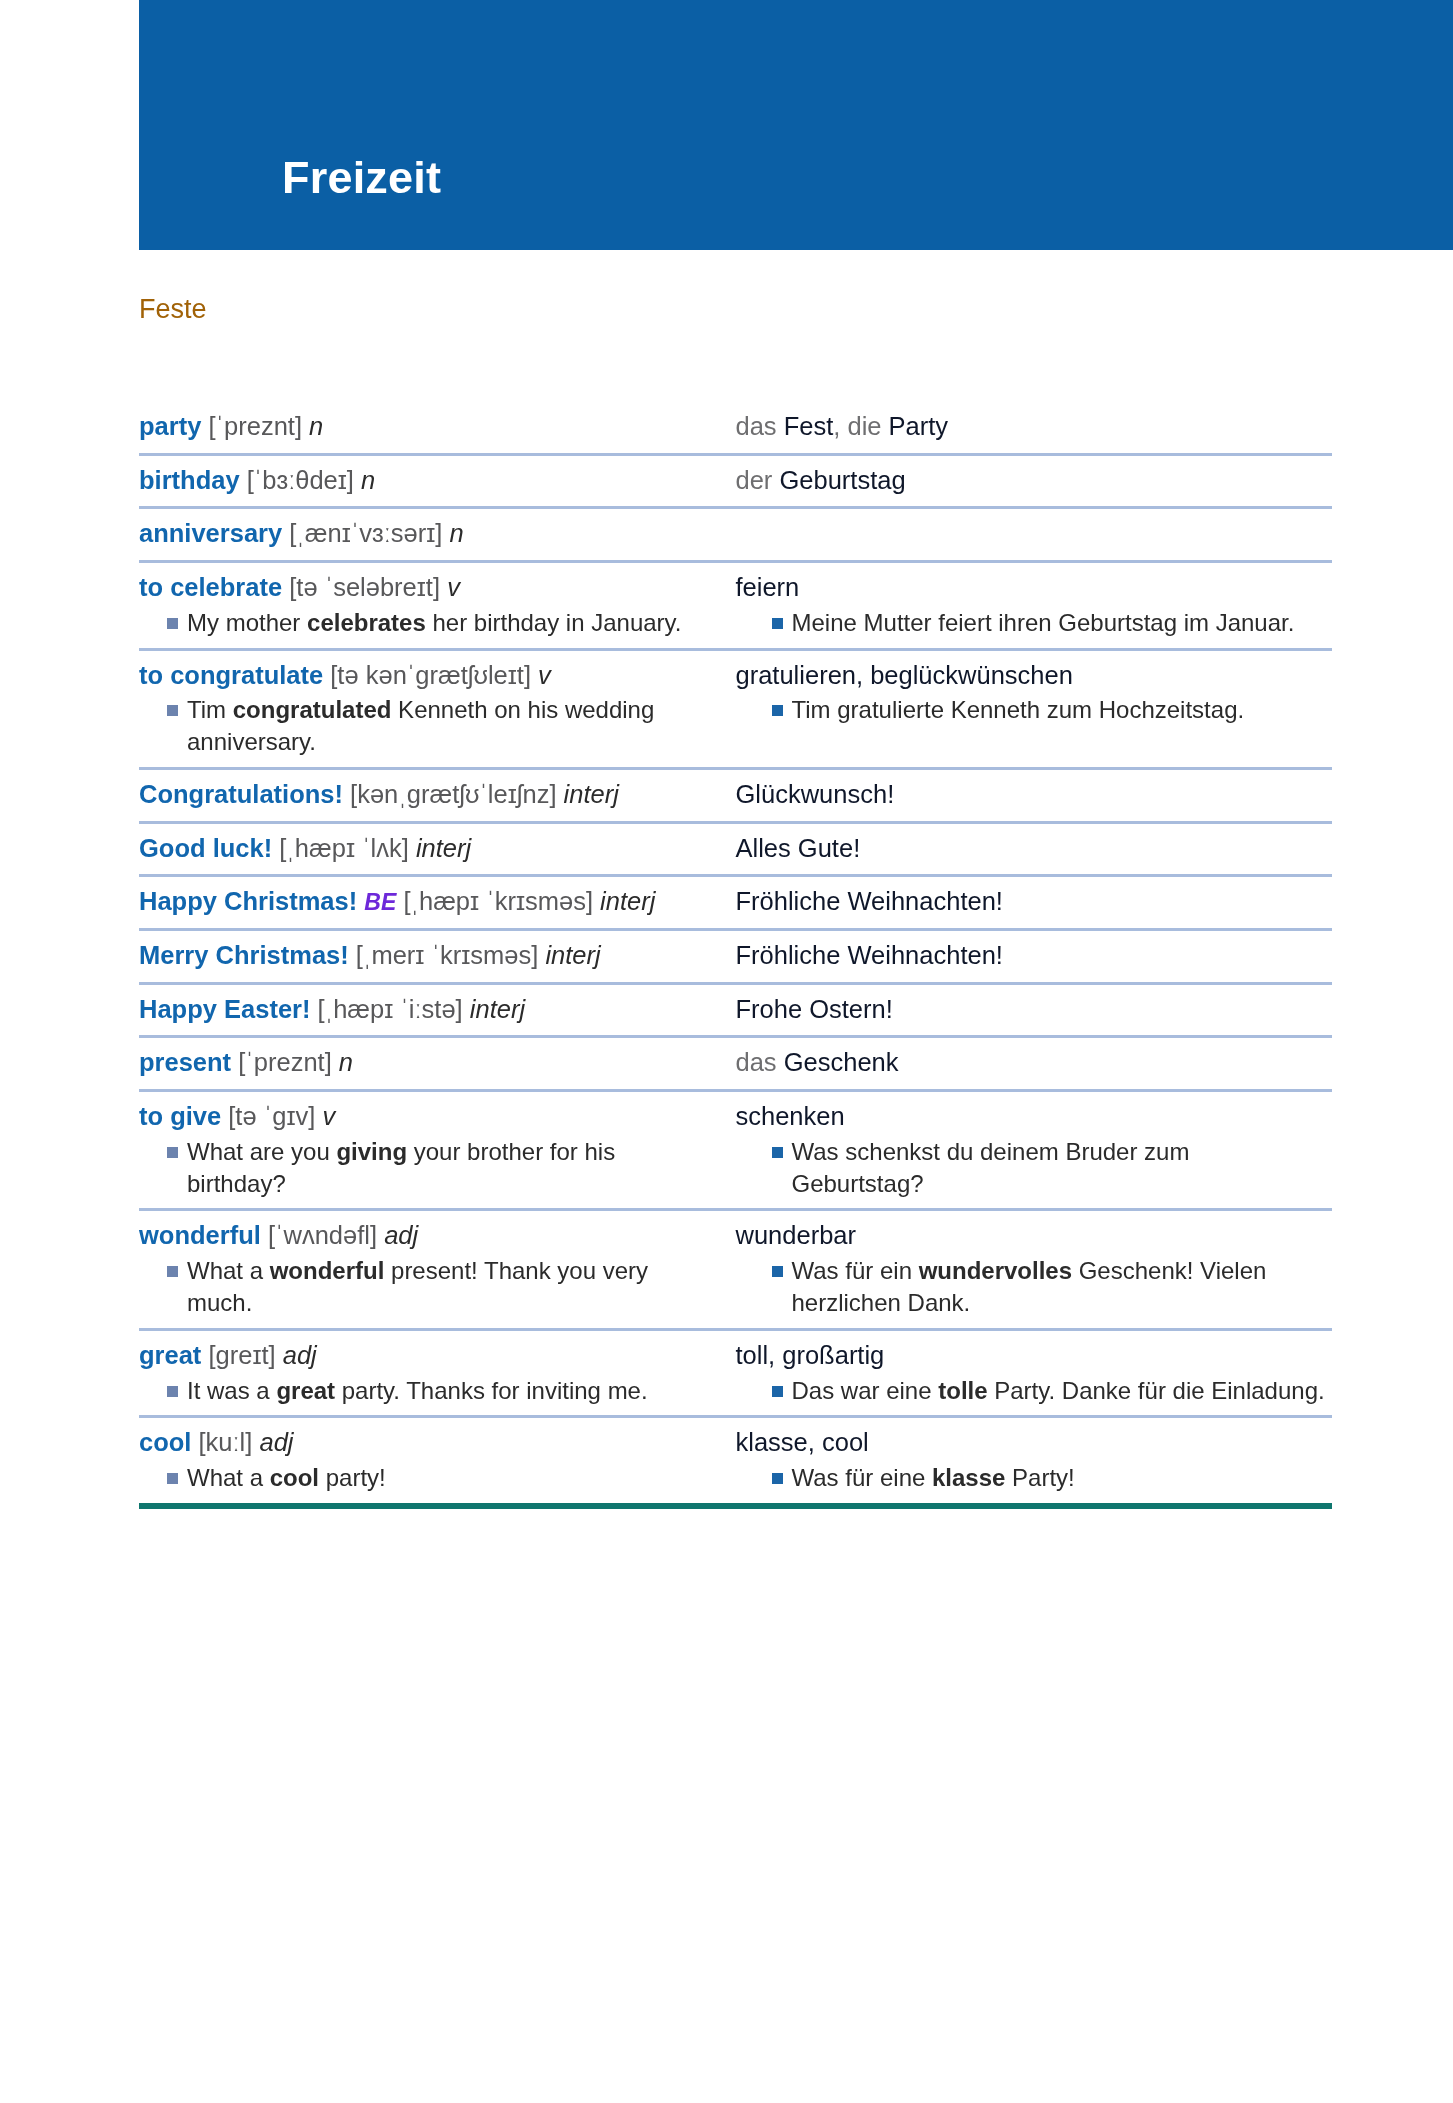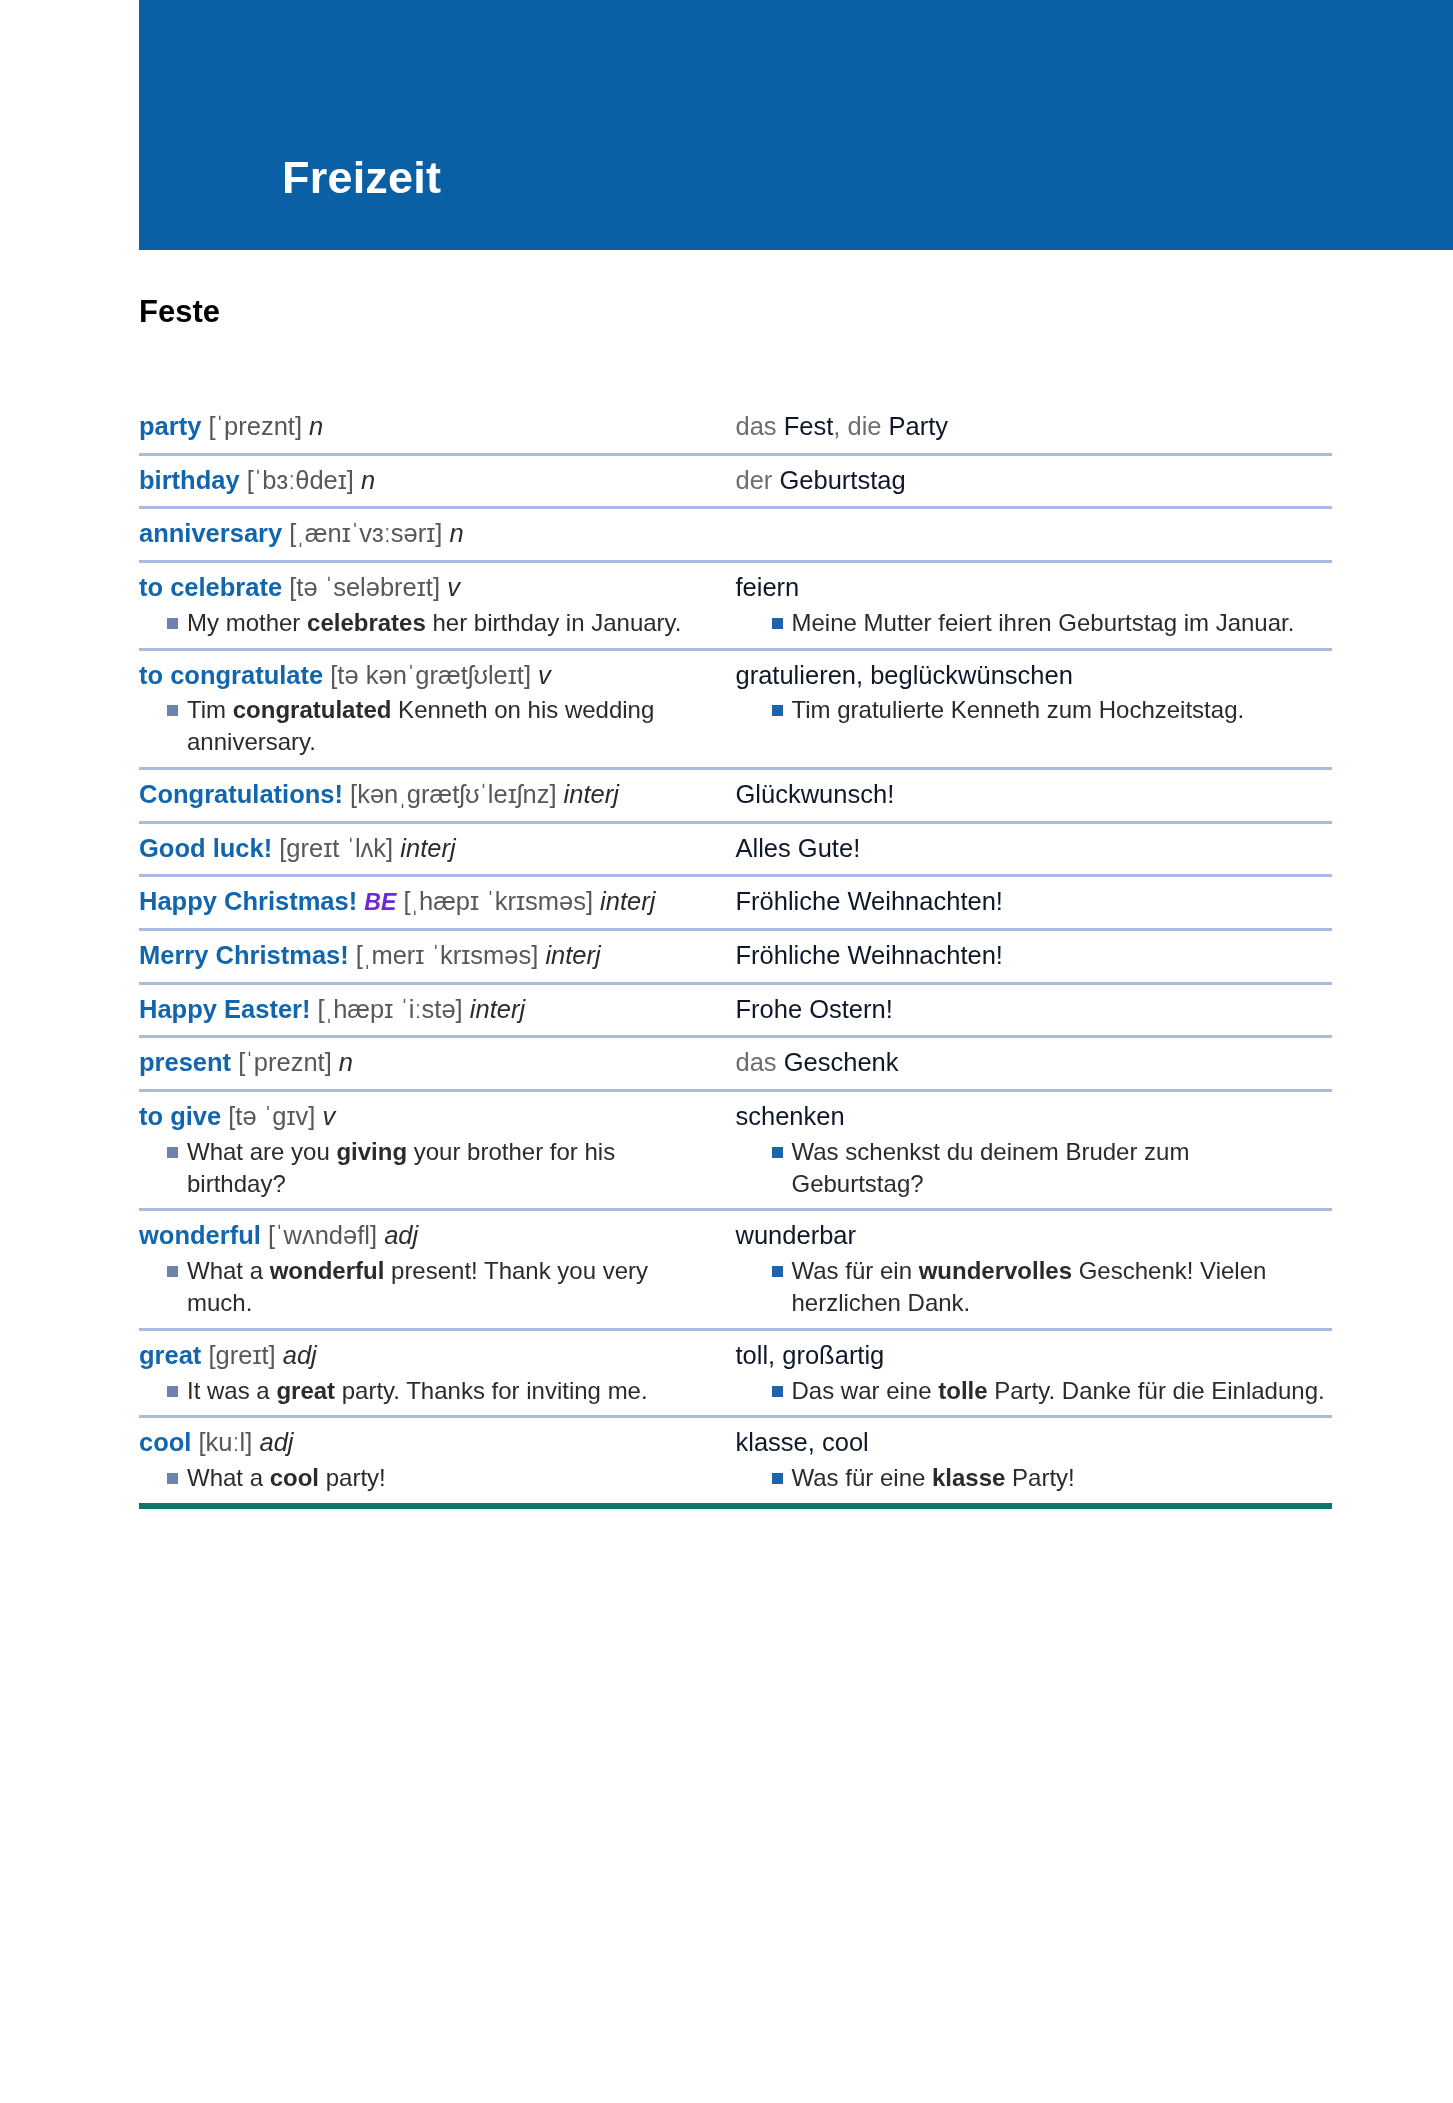--- a/index.html
+++ b/index.html
@@ -32,23 +32,23 @@
     font-weight: bold;
     color: #ffffff;
     letter-spacing: 0.2px;
   }
 
   
   .section-heading {
     position: absolute;
     left: 139px;
     top: 294px;
-    font-size: 31px;
-    font-weight: bold;
-    color: #000000;
+    font-size: 27px;
+    font-weight: normal;
+    color: #a16207;
   }
 
   
   .entries {
     position: absolute;
     left: 139px;
     top: 406px;
     width: 1193px;
   }
 
@@ -194,21 +194,21 @@
     <div class="entry">
       <div class="col col-en">
         <div class="headline"><span class="hw">Congratulations!</span> <span class="ipa">[kənˌgrætʃʊˈleɪʃnz]</span> <span class="pos">interj</span></div>
       </div>
       <div class="col col-de">
         <div class="de-head"><span class="de-bold">Glückwunsch!</span></div>
       </div>
     </div>
     <div class="entry">
       <div class="col col-en">
-        <div class="headline"><span class="hw">Good luck!</span> <span class="ipa">[greɪt ˈlʌk]</span> <span class="pos">interj</span></div>
+        <div class="headline"><span class="hw">Good luck!</span> <span class="ipa">[ˌhæpɪ ˈlʌk]</span> <span class="pos">interj</span></div>
       </div>
       <div class="col col-de">
         <div class="de-head"><span class="de-bold">Alles Gute!</span></div>
       </div>
     </div>
     <div class="entry">
       <div class="col col-en">
         <div class="headline"><span class="hw">Happy Christmas!</span> <span class="reg">BE</span> <span class="ipa">[ˌhæpɪ ˈkrɪsməs]</span> <span class="pos">interj</span></div>
       </div>
       <div class="col col-de">

